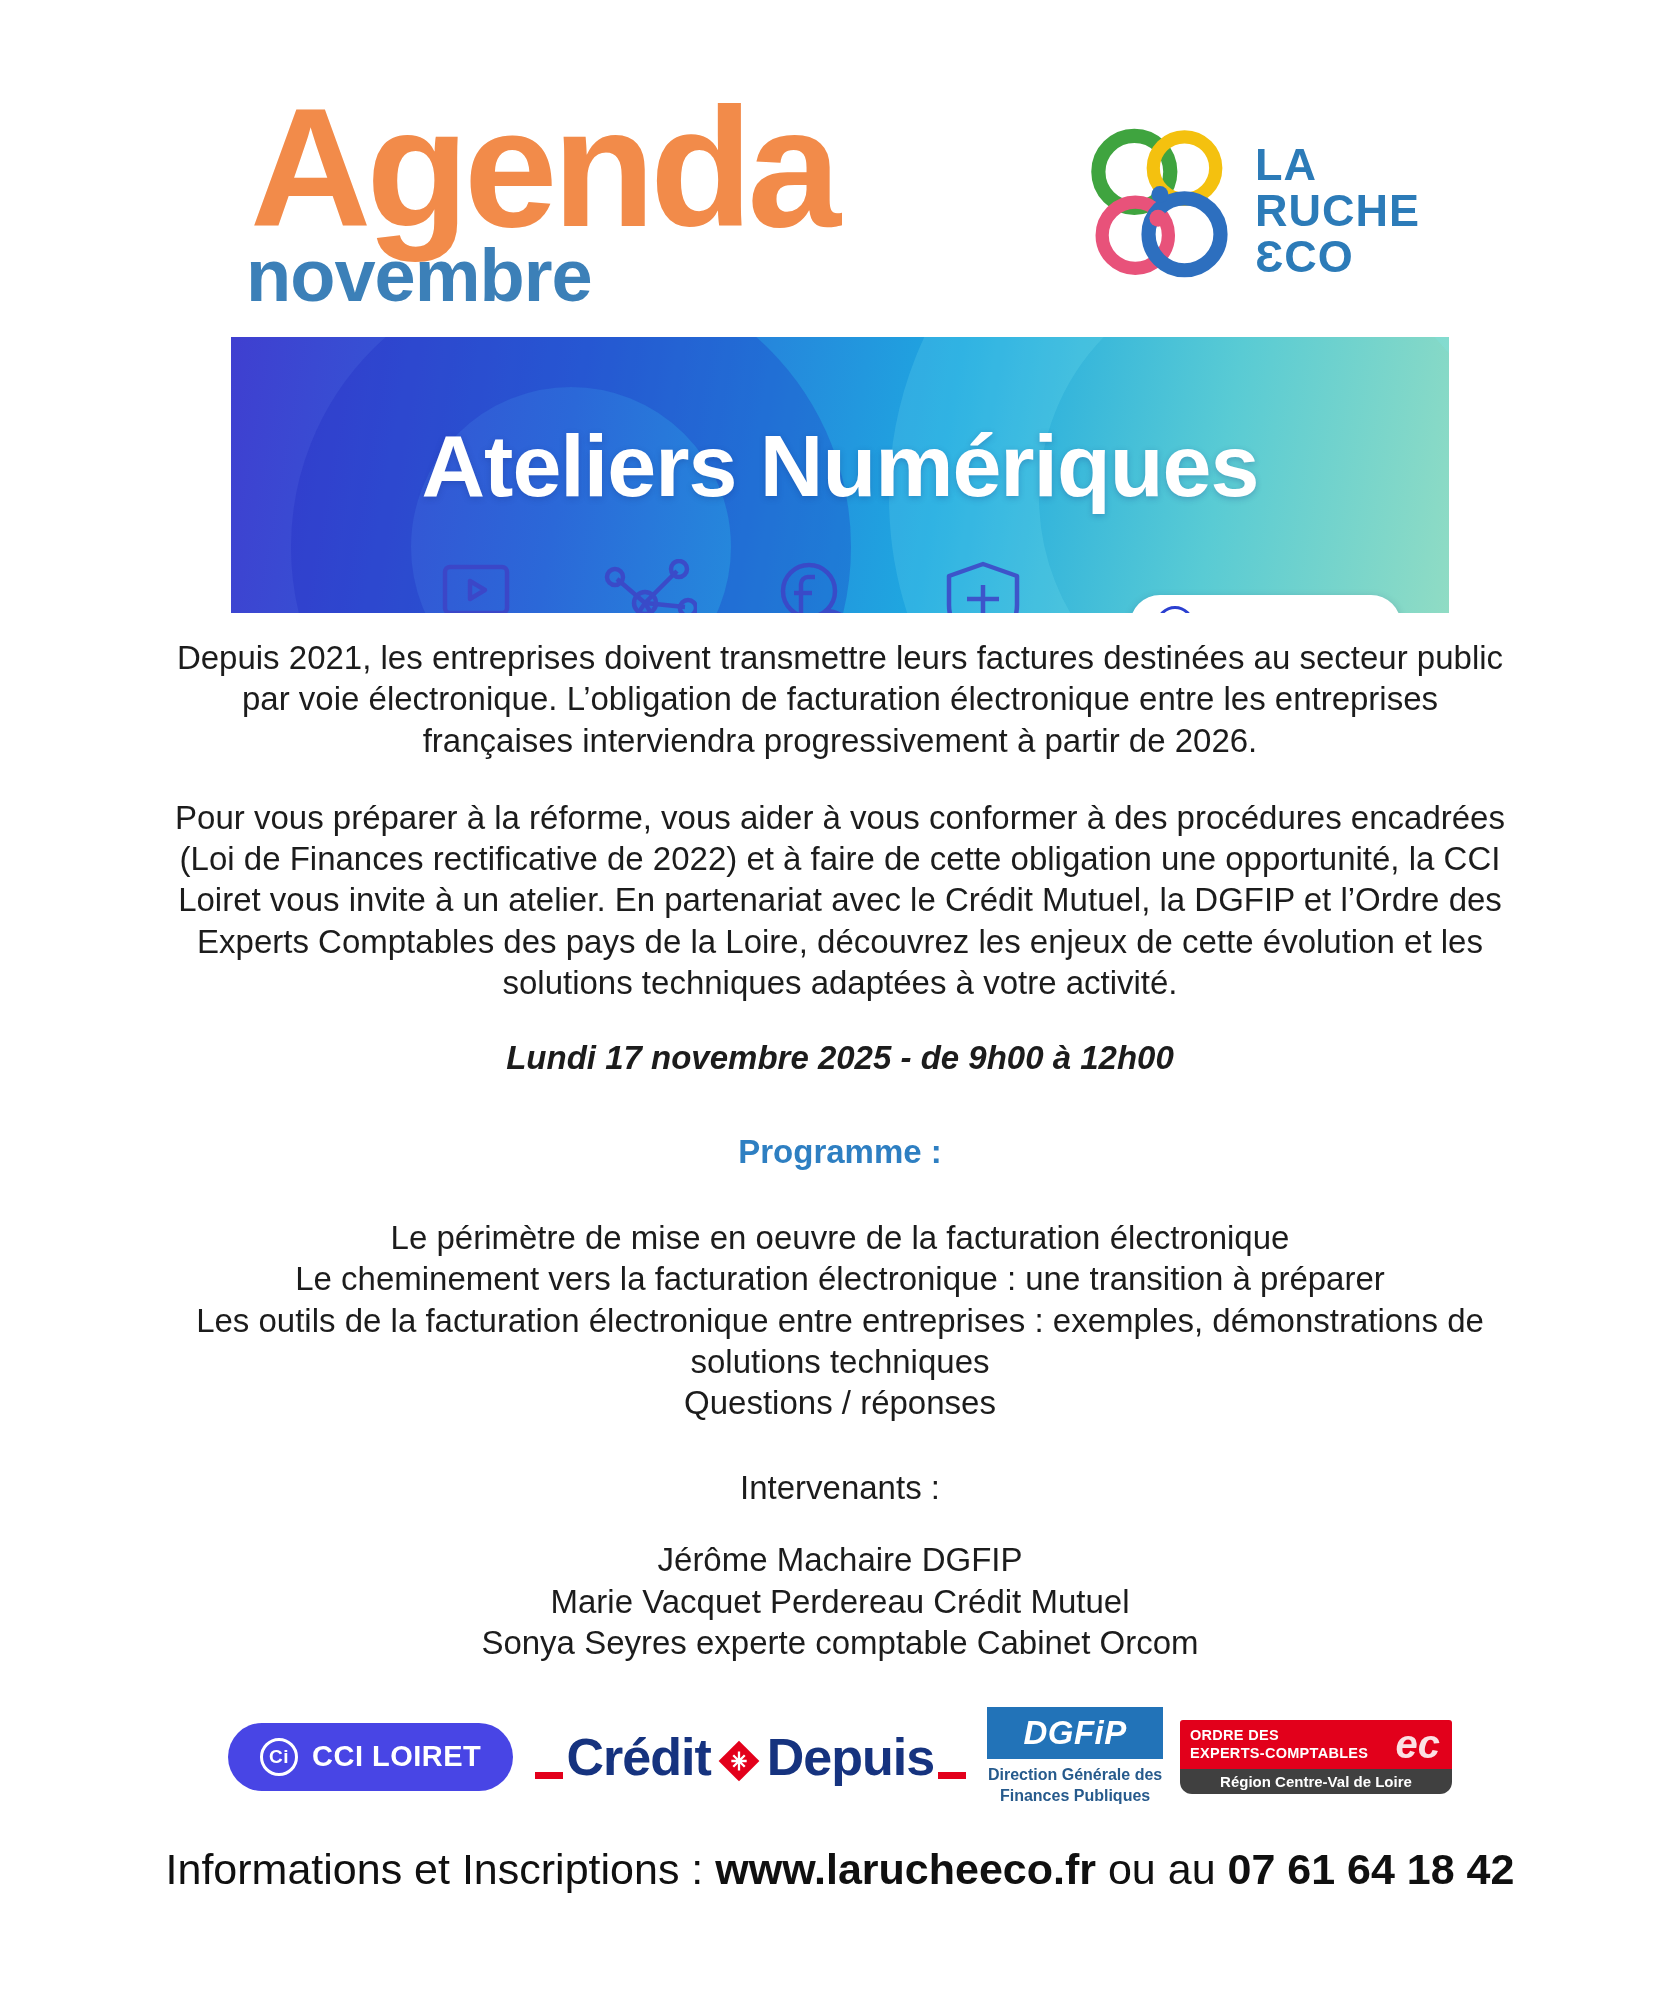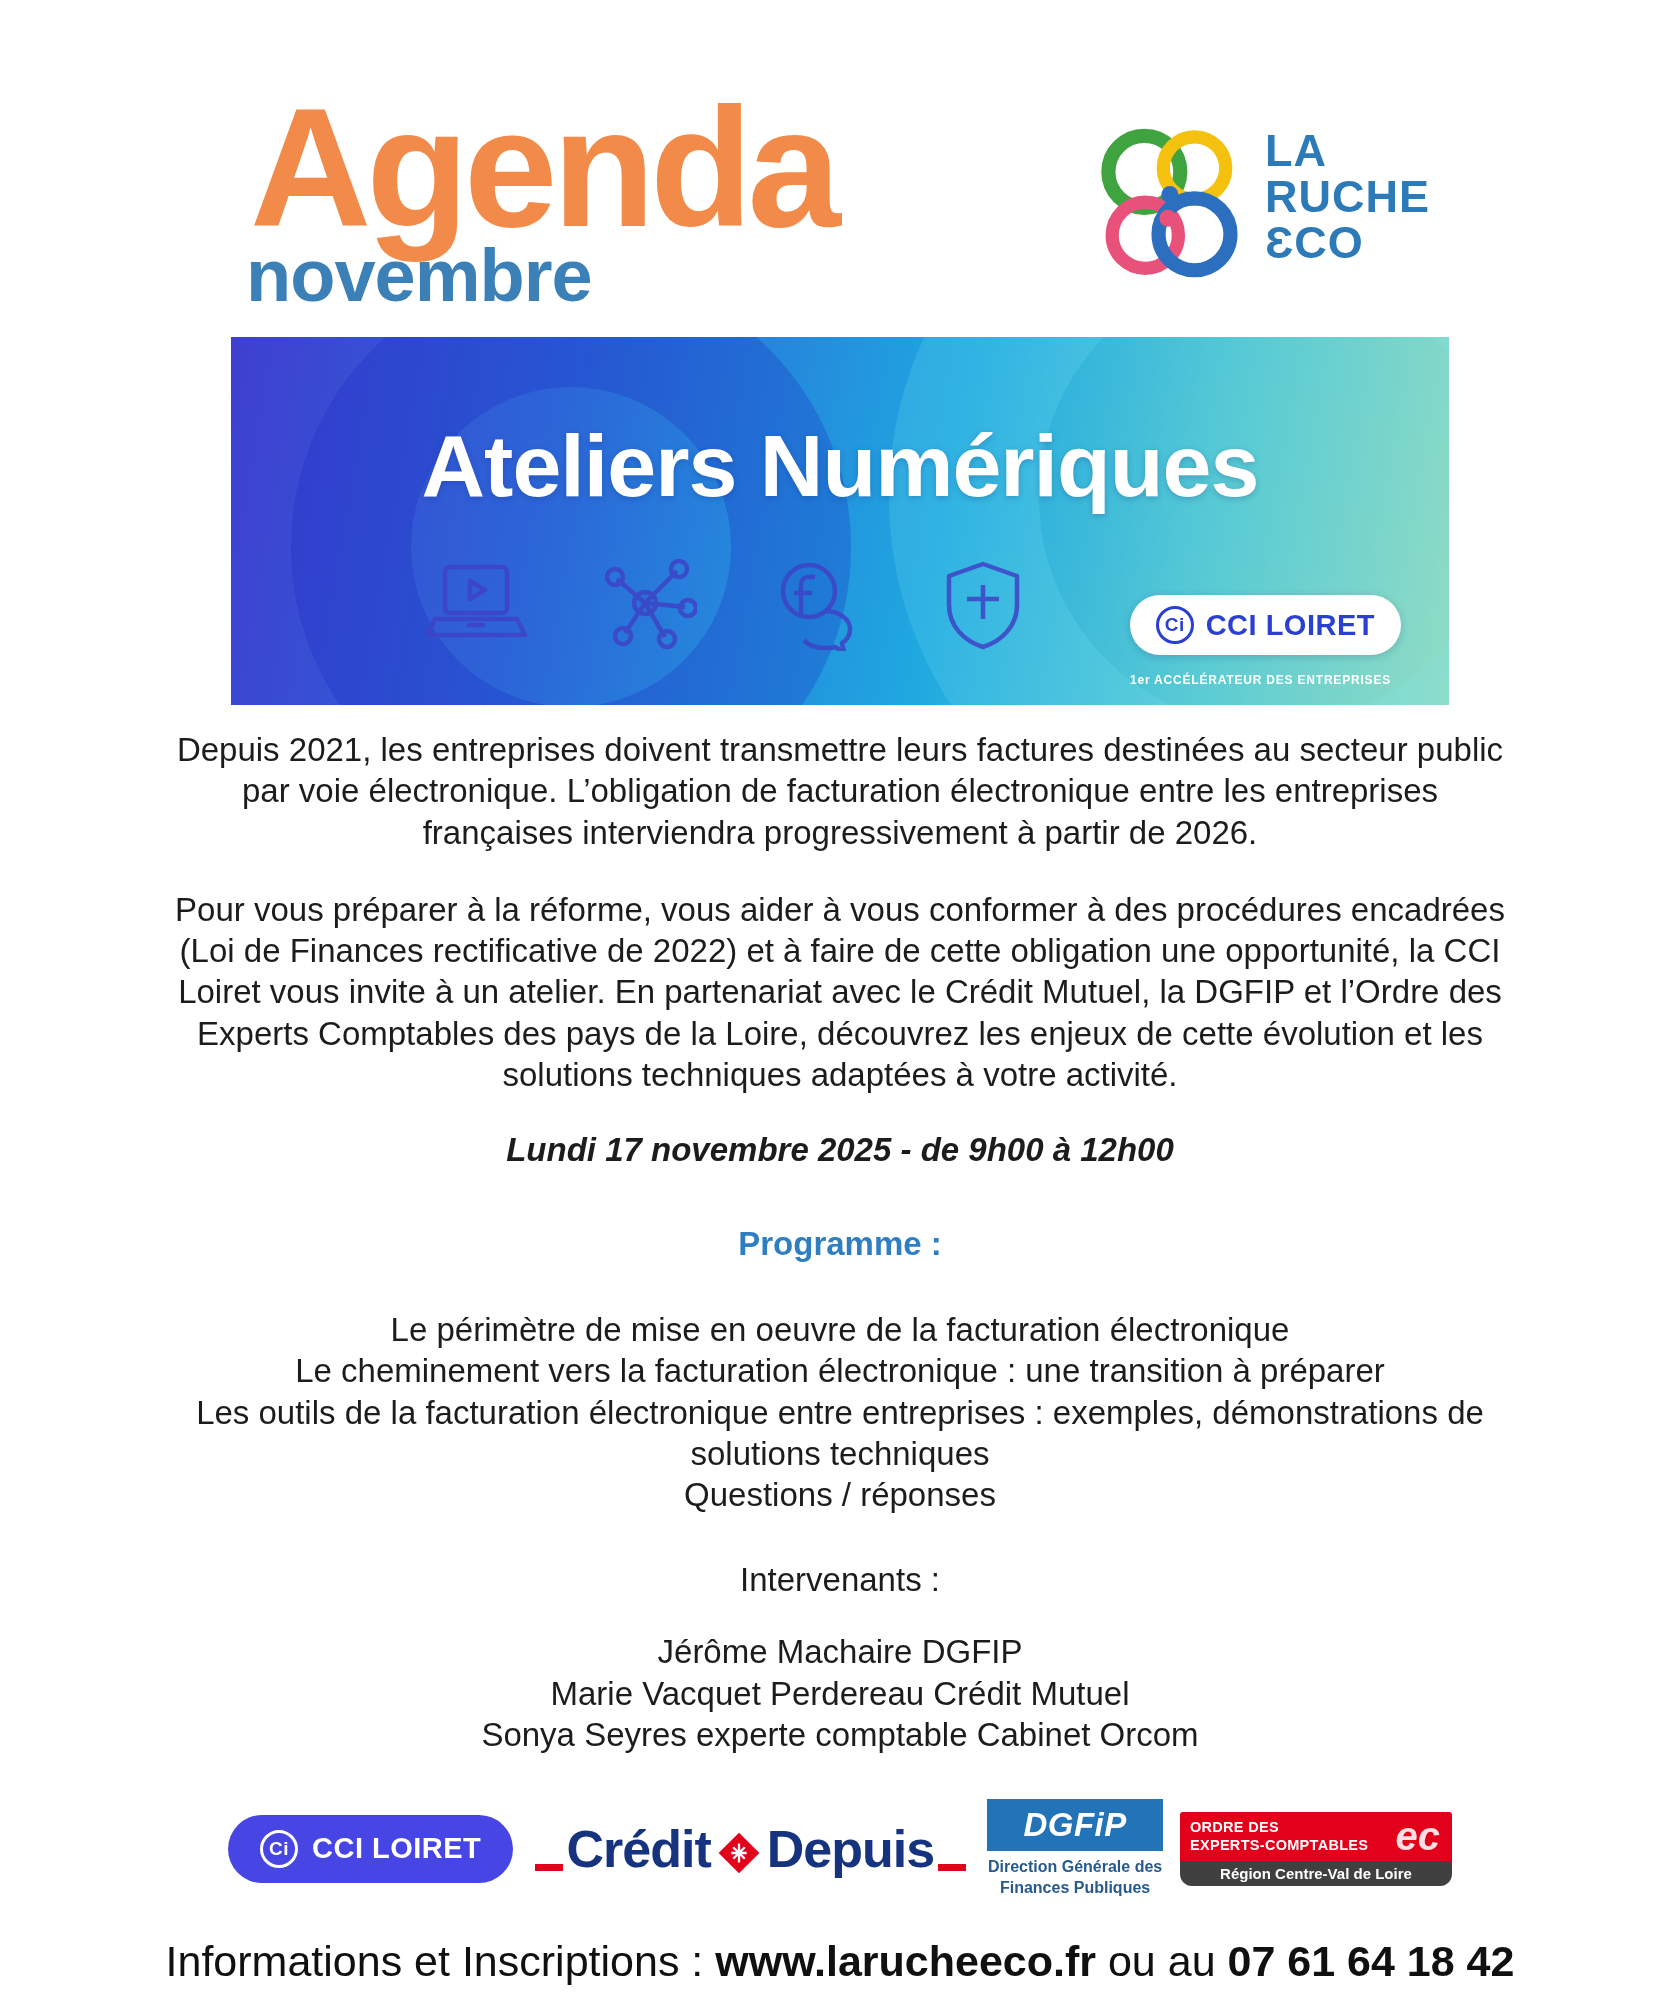--- a/index.html
+++ b/index.html
@@ -17,27 +17,27 @@
   .title-main {
     margin-left:250px;
     font-size:168px; font-weight:800; letter-spacing:-5px; line-height:0.84;
     color:var(--orange,#F28B4A);
   }
   .title-month {
     margin-left:246px; margin-top:0;
     font-size:74px; font-weight:700; letter-spacing:-1px; line-height:1;
     color:var(--header-blue,#3C80B8);
   }
-  .brand { position:absolute; top:128px; right:250px; display:flex; align-items:flex-start; gap:26px; }
+  .brand { position:absolute; top:128px; right:260px; display:flex; align-items:flex-end; gap:26px; }
   .brand-rings { width:142px; height:152px; }
   .brand-name { color:#2C7BB8; font-weight:800; font-size:45px; line-height:1.02; letter-spacing:1px; }
 
   
   .banner {
-    position:relative; width:1218px; height:368px; margin:24px auto 0; overflow:hidden;
+    position:relative; width:1218px; height:276px; margin:24px auto 0; overflow:hidden;
     background:linear-gradient(100deg,
       var(--banner-gradient-start,#3F3FD0) 0%, #2B68D8 28%, #1FA8E0 58%, #59CBD4 80%,
       var(--banner-gradient-end,#90DCC4) 100%);
   }
   .ring { position:absolute; border-radius:50%; }
   .ring1 { width:560px; height:560px; border:120px solid rgba(25,35,190,0.25); left:60px; top:-70px; }
   .ring2 { width:760px; height:760px; border:150px solid rgba(130,235,245,0.18); right:-200px; top:-220px; }
   .banner-title {
     position:relative; text-align:center; margin-top:78px;
     color:#fff; font-size:88px; font-weight:800; letter-spacing:-1px;

